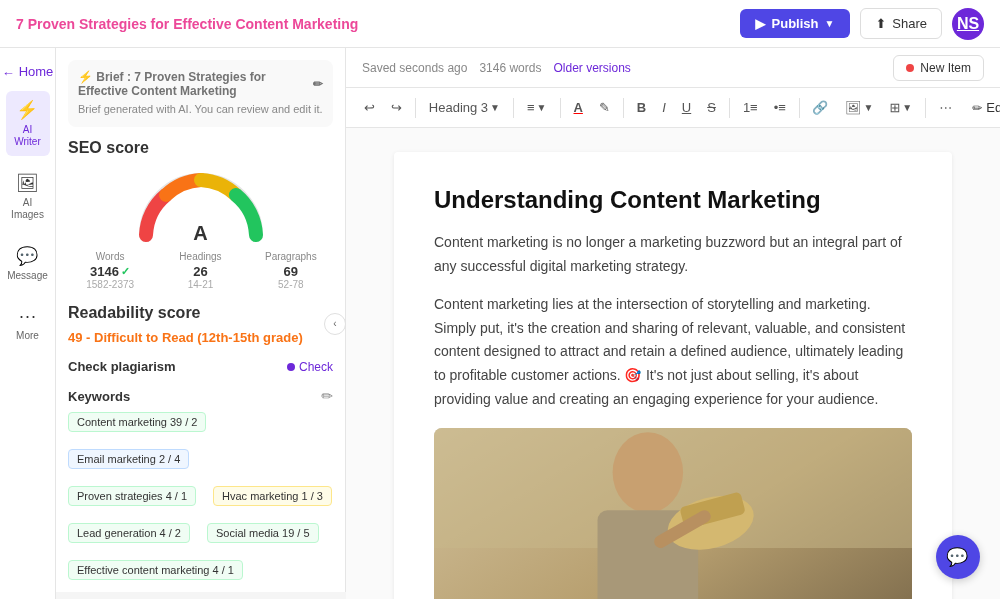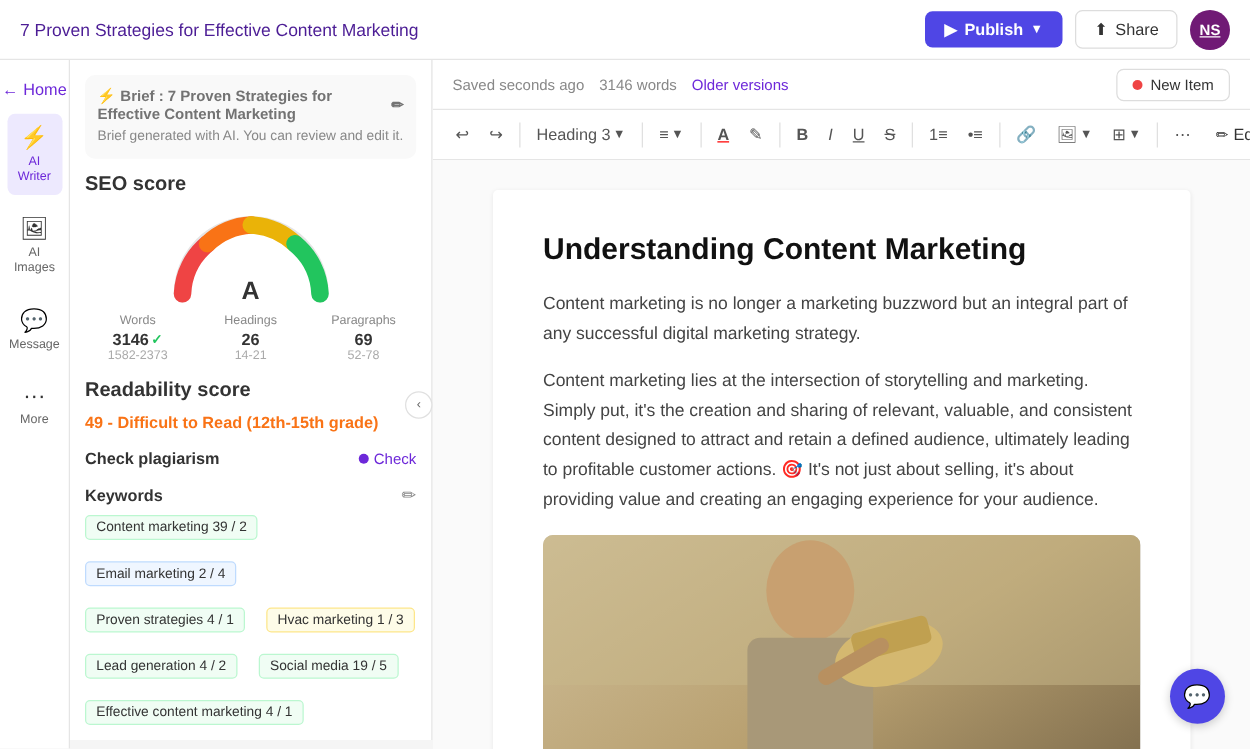--- a/index.html
+++ b/index.html
@@ -1,27 +1,27 @@
 <!DOCTYPE html>
 <html><head>
   <meta charset="utf-8">
   <style>
     * { box-sizing: border-box; margin: 0; padding: 0; }
     body { font-family: -apple-system, BlinkMacSystemFont, 'Segoe UI', sans-serif; background: #f5f5f5; display: flex; flex-direction: column; height: 100vh; overflow: hidden; font-size: 13px; color: #333; }
 
     
     .topbar { display: flex; align-items: center; justify-content: space-between; background: #fff; border-bottom: 1px solid #e5e5e5; padding: 0 16px; height: 48px; flex-shrink: 0; }
     .topbar-left { display: flex; flex-direction: column; }
-    .topbar-title { font-size: 14px; font-weight: 400; color: #4c1d95; }
+    .topbar-title { font-size: 14px; font-weight: 700; color: #ec4899; }
     .topbar-template { font-size: 12px; color: #888; display: flex; align-items: center; gap: 4px; margin-top: 1px; }
     .topbar-right { display: flex; align-items: center; gap: 10px; }
     .btn-publish { background: #4f46e5; color: white; border: none; border-radius: 6px; padding: 7px 16px; font-size: 13px; font-weight: 600; cursor: pointer; display: flex; align-items: center; gap: 6px; }
     .btn-publish .chevron { font-size: 10px; }
     .btn-share { background: #fff; color: #333; border: 1px solid #ddd; border-radius: 6px; padding: 7px 14px; font-size: 13px; font-weight: 500; cursor: pointer; display: flex; align-items: center; gap: 6px; }
-    .avatar { width: 32px; height: 32px; border-radius: 50%; background: #701a75; color: white; display: flex; align-items: center; justify-content: center; font-size: 12px; font-weight: 700; text-decoration: underline; }
+    .avatar { width: 32px; height: 32px; border-radius: 50%; background: #6d28d9; color: white; display: flex; align-items: center; justify-content: center; font-size: 16px; font-weight: 700; text-decoration: underline; }
 
     
     .main-layout { display: flex; flex: 1; overflow: hidden; }
 
     
     .left-sidebar { width: 56px; background: #fff; border-right: 1px solid #e5e5e5; display: flex; flex-direction: column; align-items: center; padding: 12px 0; gap: 8px; flex-shrink: 0; }
     .sidebar-item { display: flex; flex-direction: column; align-items: center; gap: 3px; padding: 8px 6px; border-radius: 6px; cursor: pointer; width: 44px; }
     .sidebar-item.active { background: #ede9fe; }
     .sidebar-icon { font-size: 18px; }
     .sidebar-label { font-size: 10px; color: #666; text-align: center; line-height: 1.2; }

